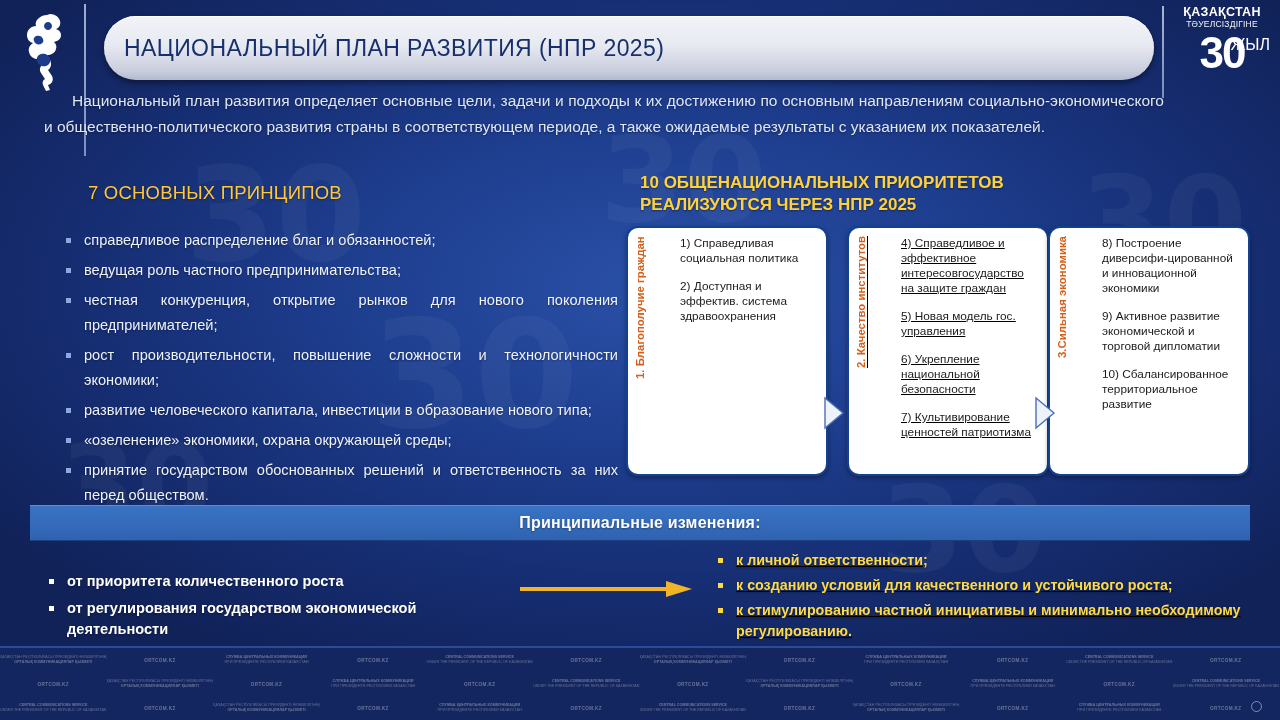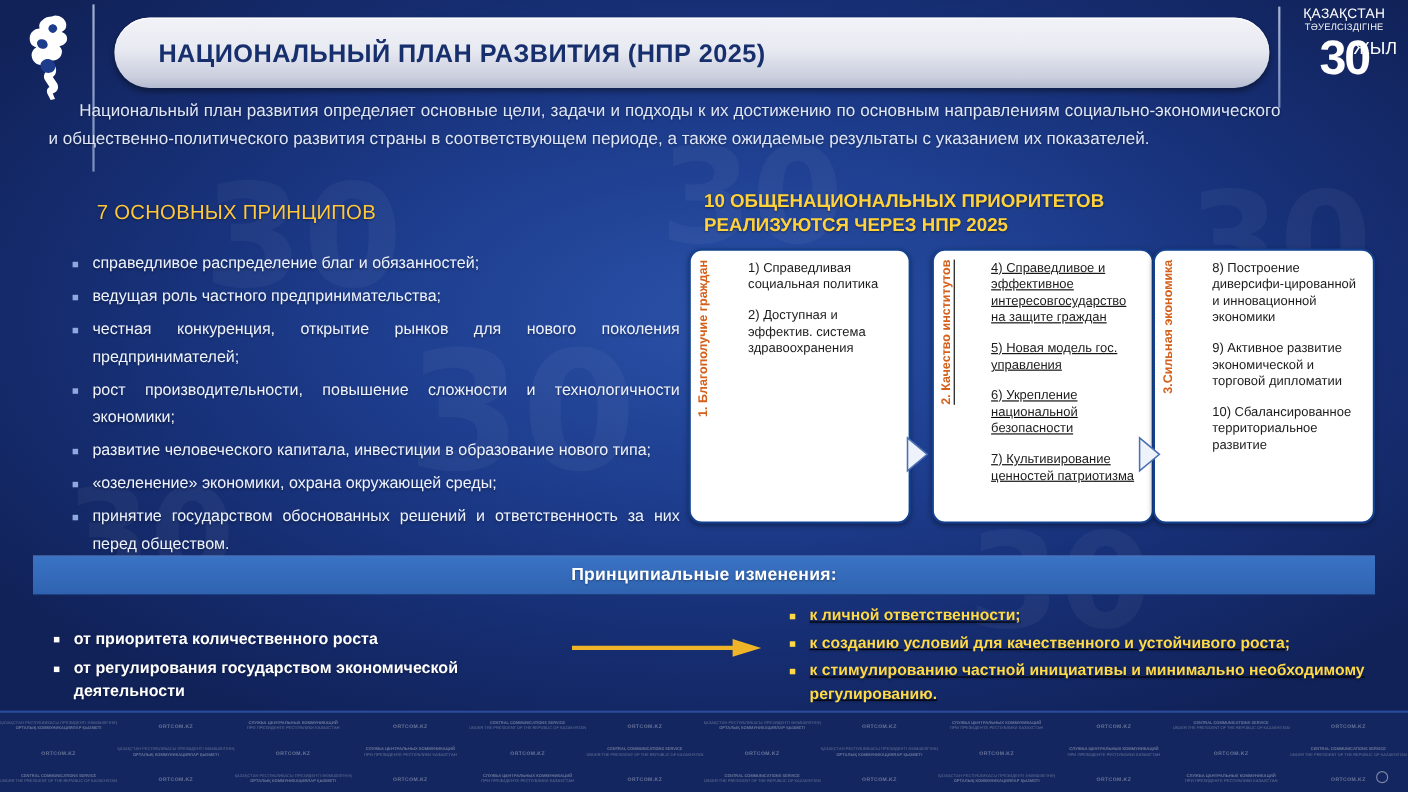--- a/index.html
+++ b/index.html
@@ -32,27 +32,27 @@
      background:linear-gradient(to bottom,#b9c6e6,#8fa2cf);opacity:.85;}
 
   .title-pill{
     position:absolute;left:104px;top:16px;width:1050px;height:64px;
     border-radius:34px;
     background:linear-gradient(to bottom,#f2f3f8 0%,#e8eaf2 45%,#c9cddd 86%,#b3b9cf 100%);
     box-shadow:0 3px 6px rgba(0,0,0,.45), inset 0 1px 0 rgba(255,255,255,.9);
     display:flex;align-items:center;
   }
   .title-pill .t{
-    margin-left:40px;color:#17306d;font-weight:bold;font-size:23px;
+    margin-left:20px;color:#17306d;font-weight:normal;font-size:23px;
     letter-spacing:.4px;white-space:nowrap;
   }
 
   .logo30{position:absolute;right:6px;top:6px;width:104px;height:92px;
       color:#fff;text-align:center;}
-  .logo30 .l1{font-size:12.5px;font-weight:normal;letter-spacing:.3px;line-height:13px;}
+  .logo30 .l1{font-size:12.5px;font-weight:bold;letter-spacing:.3px;line-height:13px;}
   .logo30 .l2{font-size:8.5px;letter-spacing:.2px;line-height:10px;opacity:.95;}
   .logo30 .num{position:relative;margin-top:2px;font-size:44px;font-weight:bold;
       line-height:44px;letter-spacing:-2px;}
   .logo30 .zhyl{position:absolute;right:4px;top:30px;font-size:16px;font-weight:normal;margin-left:22px;}
   .logo30-rule{position:absolute;right:116px;top:6px;width:2px;height:92px;
       background:linear-gradient(to bottom,#cfd8ee,#93a4d0);opacity:.8;}
 
   .intro{
     position:absolute;left:44px;top:88px;width:1120px;
     color:#dfe6f7;font-size:15.5px;line-height:26px;text-align:justify;

